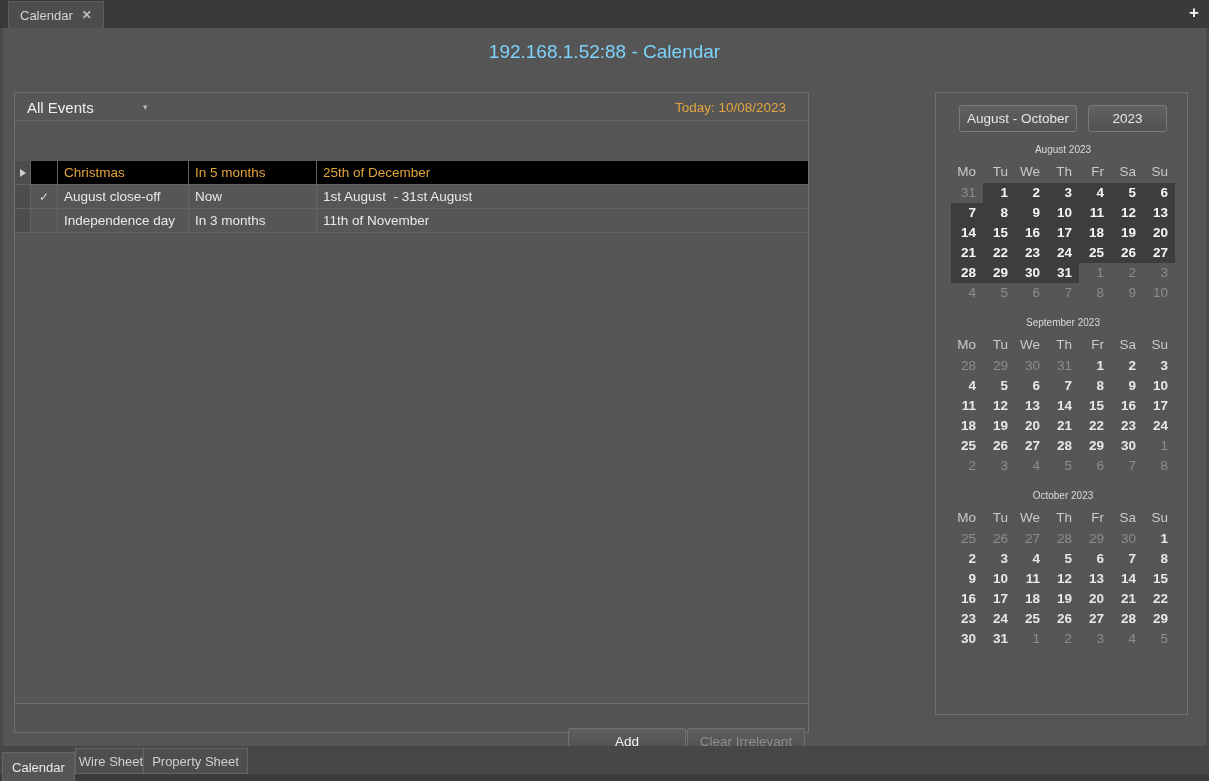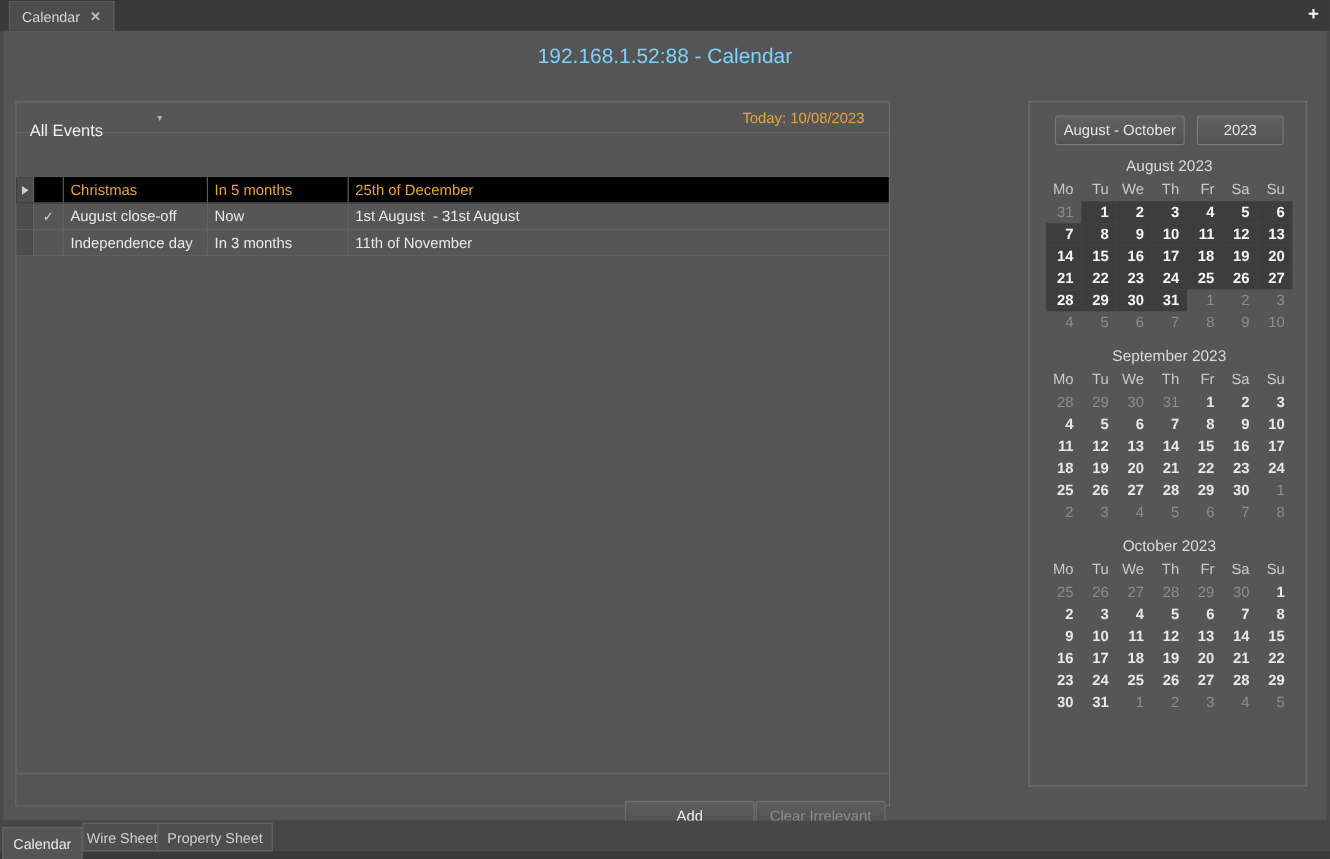--- a/index.html
+++ b/index.html
@@ -17,21 +17,21 @@
   
   .main-view{position:absolute;top:28px;left:0;width:1209px;height:718px;background:#555555;
     border-left:3px solid #494949;border-right:3px solid #494949;}
   .view-title{position:absolute;top:0;left:0;width:100%;height:48px;display:flex;
     align-items:center;justify-content:center;color:#7dd3fc;font-size:19px;}
 
   
   .events-panel{position:absolute;left:11px;top:64px;width:795px;height:641px;
     border:1px solid #6f6f6f;background:#565656;}
   .filter-bar{position:relative;height:28px;border-bottom:1px solid #666;}
-  .filter-dd{position:absolute;left:12px;top:12px;height:28px;display:flex;align-items:center;
+  .filter-dd{position:absolute;left:12px;top:0;height:28px;display:flex;align-items:center;
     color:#f0f0f0;font-size:15px;}
   .dd-caret{position:absolute;left:128px;top:9px;color:#b5b5b5;font-size:9px;}
   .today-label{position:absolute;right:22px;top:0;height:28px;display:flex;align-items:center;
     font-size:13.5px;color:#e3a43e;}
 
   .etable{width:100%;}
   .erow{display:flex;height:24px;border-bottom:1px solid #616161;font-size:13.5px;color:#e9e9e9;}
   .erow .cell{height:100%;display:flex;align-items:center;border-right:1px solid #646464;
     padding-left:6px;white-space:pre;overflow:hidden;}
   .erow .c-marker{width:16px;background:#4d4d4d;padding-left:0;justify-content:center;}
@@ -57,21 +57,21 @@
   .calendar-panel{position:absolute;left:932px;top:64px;width:253px;height:623px;
     border:1px solid #707070;background:#565656;}
   .cbtn{position:absolute;top:12px;height:27px;border:1px solid #7a7a7a;border-radius:3px;
     background:linear-gradient(#616161,#525252);color:#e6e6e6;font-size:13.5px;
     display:flex;align-items:center;justify-content:center;}
   .btn-range{left:23px;width:118px;}
   .btn-year{left:152px;width:79px;}
 
   .months{position:absolute;left:15px;top:46px;width:224px;}
   .month{margin-bottom:9px;}
-  .month-title{height:22px;line-height:22px;text-align:center;color:#dadada;font-size:14px;}
+  .month-title{height:22px;line-height:22px;text-align:center;color:#dadada;font-size:10px;}
   .wk-row{display:flex;height:22px;}
   .wk-row .wd{width:32px;height:22px;line-height:22px;text-align:right;padding-right:7px;
     color:#c9c9c9;font-size:13.5px;}
   .week{display:flex;height:20px;}
   .day{width:32px;height:20px;line-height:20px;text-align:right;padding-right:7px;font-size:13.5px;}
   .day.in{color:#e8e8e8;font-weight:bold;}
   .day.out{color:#8d8d8d;}
   .day.sel{color:#f6f6f6;font-weight:bold;background:#3d3d3d;}
 
   

